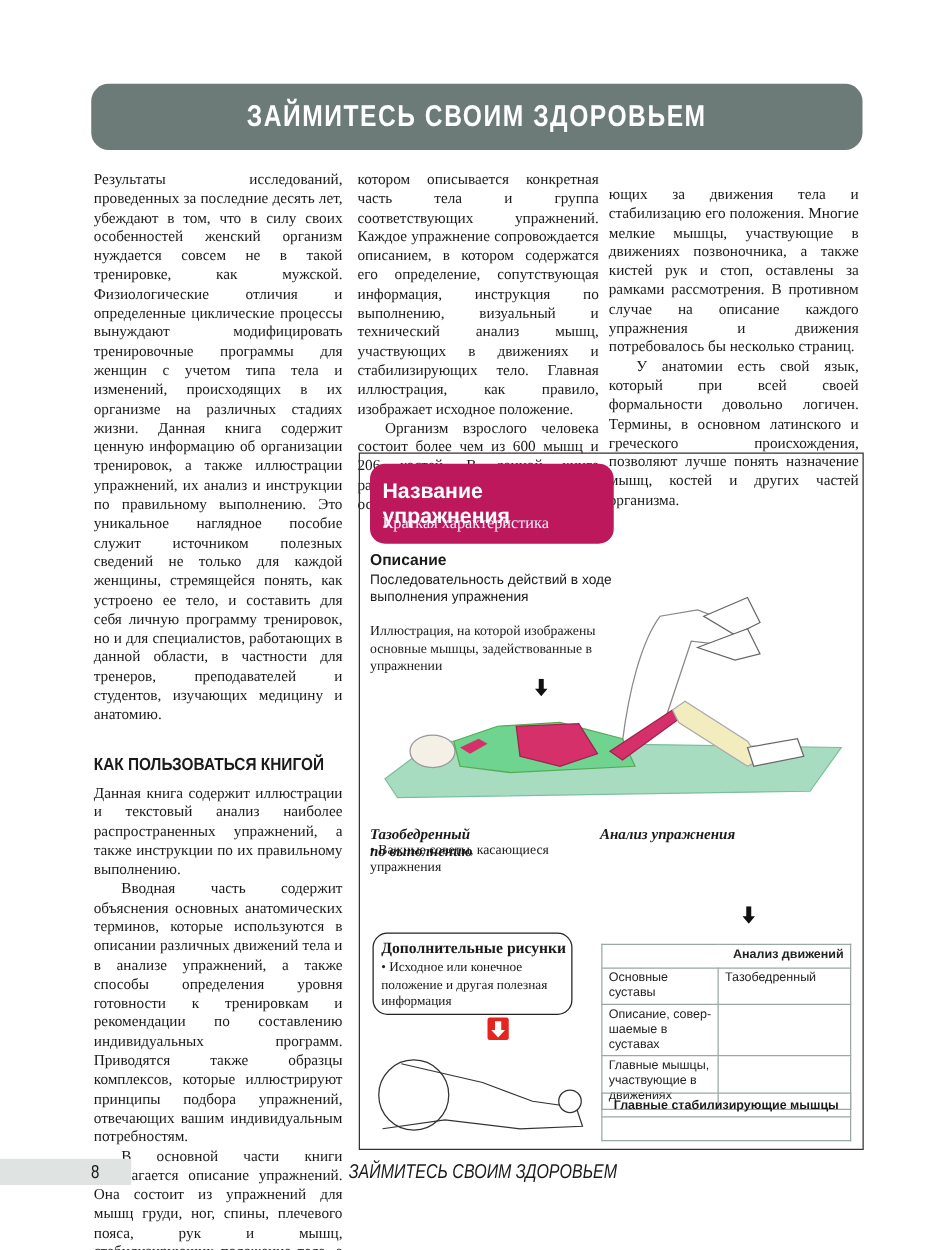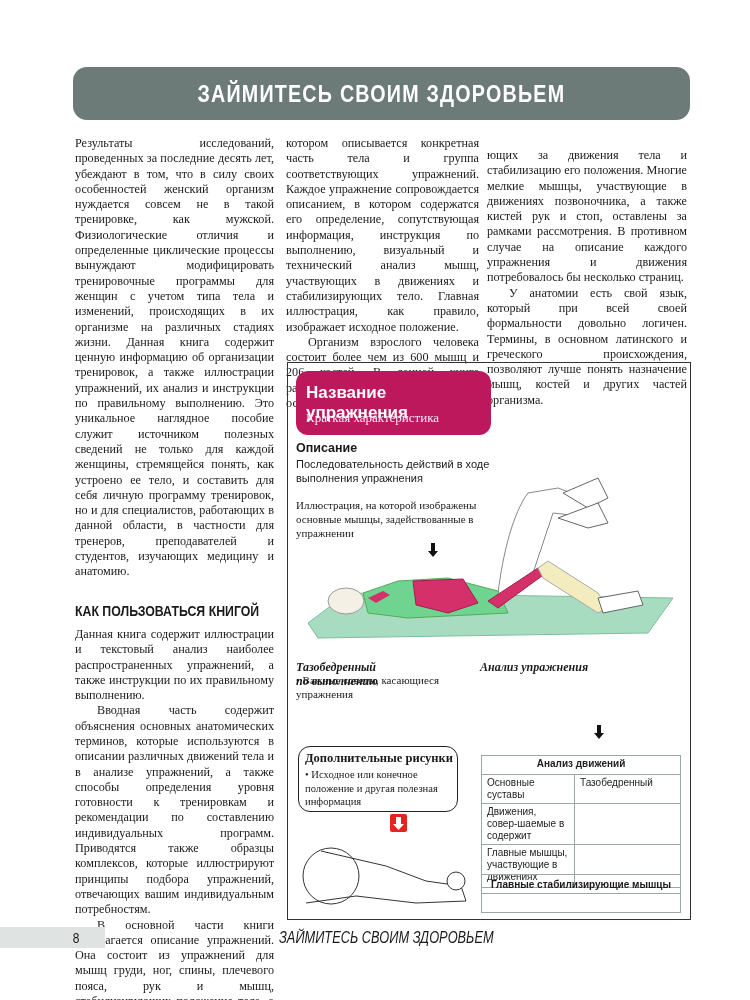--- a/index.html
+++ b/index.html
@@ -31,21 +31,21 @@
   .an-h{position:absolute;left:192px;top:297px;font-weight:bold;font-style:italic;font-size:12px;}
   .an-t{position:absolute;left:192px;top:311px;font-size:10.6px;line-height:14px;width:208px;}
   .down2{position:absolute;left:306px;top:362px;}
   .addbox{position:absolute;left:10px;top:383px;width:160px;height:66px;border:1.5px solid #222;border-radius:12px;box-sizing:border-box;}
   .add-h{position:absolute;left:6px;top:4px;font-weight:bold;font-size:12.5px;}
   .add-t{position:absolute;left:6px;top:21px;font-size:10.6px;line-height:13.5px;width:150px;}
   .redarrow{position:absolute;left:102px;top:451px;width:17px;height:18px;background:#e52420;border-radius:2px;}
   .fig2{position:absolute;left:8px;top:468px;width:185px;height:80px;}
   table.mv{position:absolute;left:193px;top:392px;width:200px;border-collapse:collapse;font-family:"Liberation Sans",sans-serif;font-size:10px;color:#222;}
   table.mv td{border:1px solid #9aa9a7;padding:2px 5px;vertical-align:top;line-height:12px;}
-  table.mv td.hd{text-align:center;font-weight:bold;height:14px;}
+  table.mv td.hd{text-align:right;font-weight:bold;height:14px;}
   table.mv td.lab{width:82px;}
   table.st{position:absolute;left:193px;top:511px;width:200px;border-collapse:collapse;font-family:"Liberation Sans",sans-serif;font-size:10px;}
   table.st td{border:1px solid #9aa9a7;text-align:center;font-weight:bold;height:14px;padding:2px;margin-top:28px;}
   .pagenum{position:absolute;left:0;top:927px;width:105px;height:21px;background:#dfe3e2;}
   .pagenum span{position:absolute;left:72px;top:2px;font-family:"Liberation Sans",sans-serif;font-size:15px;transform:scaleX(0.8);display:inline-block;}
   .footer{position:absolute;left:279px;top:929px;font-family:"Liberation Sans",sans-serif;font-style:italic;font-size:16px;transform:scaleX(0.8);transform-origin:left;white-space:nowrap;}
 </style>
 </head>
 <body>
 
@@ -127,21 +127,21 @@
   <table class="mv">
     <tbody>
         <tr>
           <td class="hd" colspan="2">Анализ движений</td>
         </tr>
     <tr>
       <td class="lab">Основные суставы</td>
       <td>Тазобедренный</td>
     </tr>
     <tr>
-      <td class="lab" style="height:26px">Движения, совер-шаемые в содержит</td>
+      <td class="lab" style="height:26px">Описание, совер-шаемые в суставах</td>
       <td></td>
     </tr>
     <tr>
       <td class="lab" style="height:38px">Главные мышцы, участвующие в движениях</td>
       <td></td>
     </tr>
   </tbody>
     </table>
 
   <table class="st">

